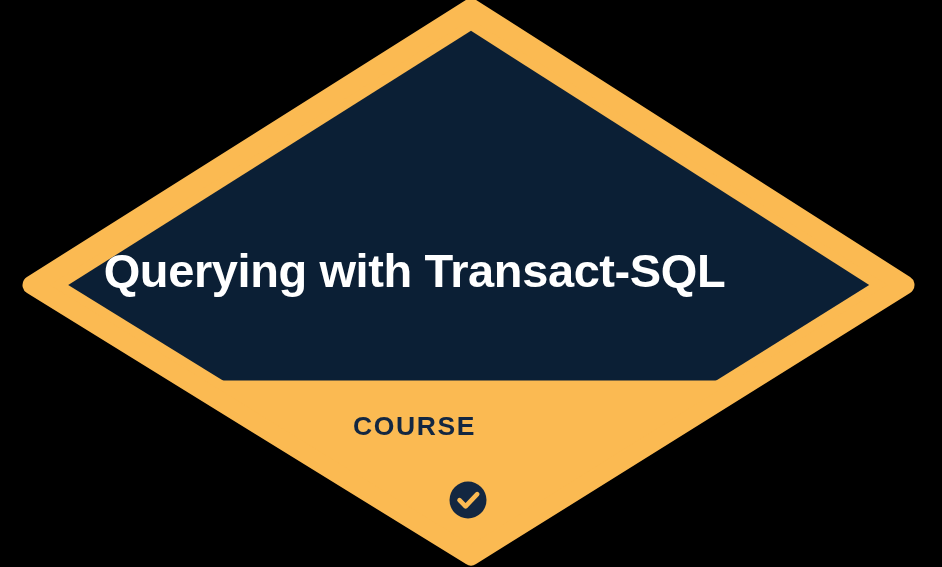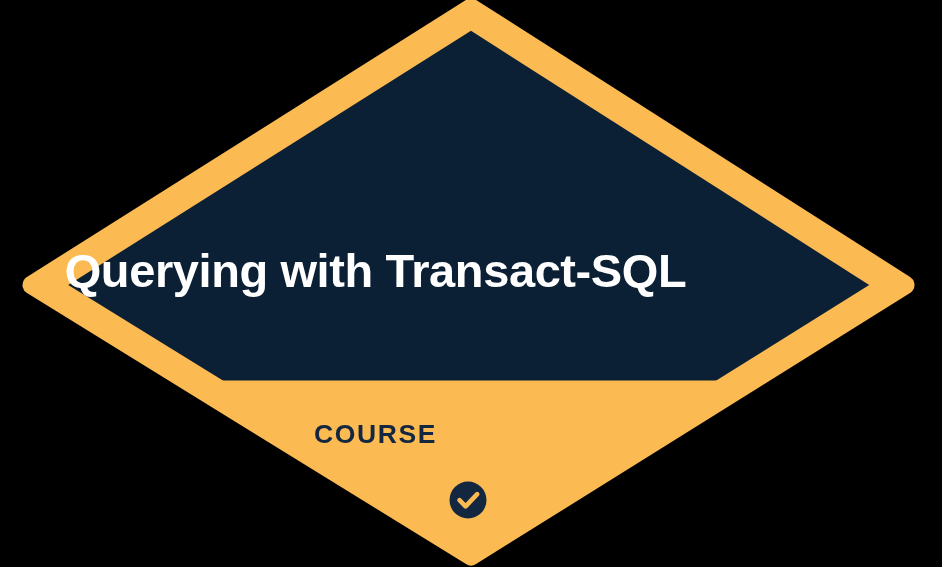--- a/index.html
+++ b/index.html
@@ -31,20 +31,21 @@
     display: block;
   }
 
   
   .overlay-text {
     position: absolute;
     width: 751px;
     text-align: center;
     pointer-events: none;
     white-space: nowrap;
+    padding-left: 39px;
   }
 
   #course-title {
     top: 242px;
     left: 0;
     font-size: 47px;
     font-weight: 700;
     color: #ffffff;
     letter-spacing: -0.4px;
     line-height: 58px;
@@ -54,21 +55,20 @@
     top: 408px;
     left: 0;
     font-size: 26.5px;
     font-weight: 700;
     color: #132741;
     letter-spacing: 1.6px;
     line-height: 36px;
   }
   #status-lines .status-line {
     display: block;
-    margin-top: 8px;
   }
 </style>
 </head>
 <body>
 
 <div id="badge-stage">
 
   <svg id="emblem" viewBox="0 0 942 567">
     <defs>
 

